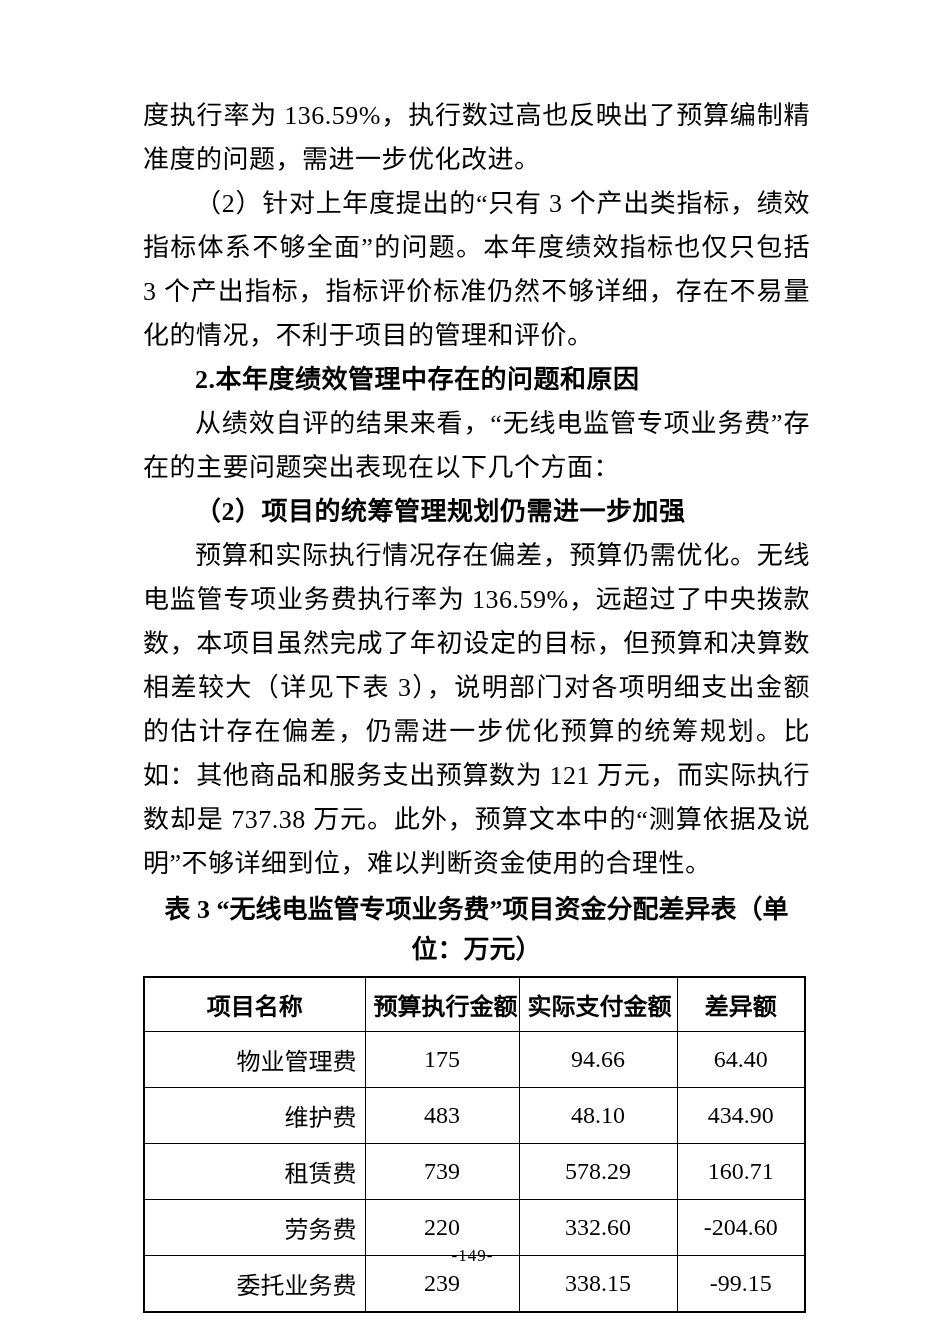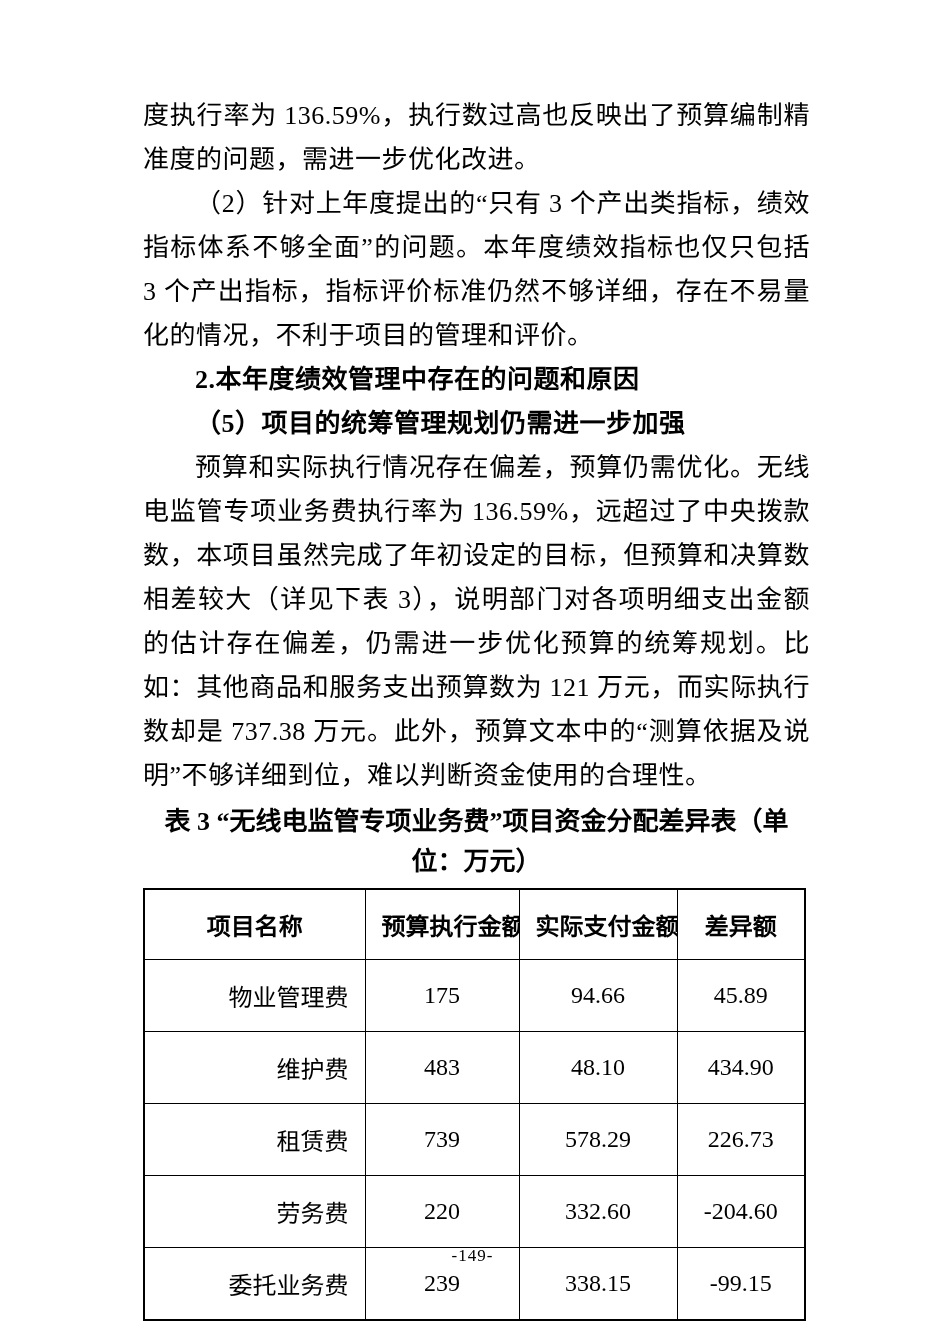--- a/index.html
+++ b/index.html
@@ -47,21 +47,21 @@
     width: 663px;
     margin-top: 6px;
     table-layout: fixed;
     border: 2px solid #000000;
   }
   table.variance th,
   table.variance td {
     border: 1px solid #000000;
     font-size: 24px;
     text-align: center;
-    padding: 16px;
+    padding: 8px;
     overflow: hidden;
     white-space: nowrap;
   }
   table.variance th {
     height: 37px;
     font-weight: bold;
   }
   table.variance td {
     height: 39px;
     font-weight: normal;
@@ -82,21 +82,22 @@
 </style>
 </head>
 <body>
 
 <div class="page">
   <div class="content">
 
     <p class="body-text">度执行率为 136.59%，执行数过高也反映出了预算编制精准度的问题，需进一步优化改进。</p>
     <p class="body-text indent">（2）针对上年度提出的“只有 3 个产出类指标，绩效指标体系不够全面”的问题。本年度绩效指标也仅只包括 3 个产出指标，指标评价标准仍然不够详细，存在不易量化的情况，不利于项目的管理和评价。</p>
     <p class="body-text indent heading">2.本年度绩效管理中存在的问题和原因</p>
-    <p class="body-text indent heading">（5）项目的统筹管理规划仍需进一步加强</p>
+    <p class="body-text indent">从绩效自评的结果来看，“无线电监管专项业务费”存在的主要问题突出表现在以下几个方面：</p>
+    <p class="body-text indent heading">（2）项目的统筹管理规划仍需进一步加强</p>
     <p class="body-text indent">预算和实际执行情况存在偏差，预算仍需优化。无线电监管专项业务费执行率为 136.59%，远超过了中央拨款数，本项目虽然完成了年初设定的目标，但预算和决算数相差较大（详见下表 3），说明部门对各项明细支出金额的估计存在偏差，仍需进一步优化预算的统筹规划。比如：其他商品和服务支出预算数为 121 万元，而实际执行数却是 737.38 万元。此外，预算文本中的“测算依据及说明”不够详细到位，难以判断资金使用的合理性。</p>
 
     <div class="table-caption">
       <div>表 3 “无线电监管专项业务费”项目资金分配差异表（单</div>
       <div>位：万元）</div>
     </div>
 
     <table class="variance">
       <colgroup>
         <col style="width:221px">
@@ -110,33 +111,33 @@
           <th>预算执行金额</th>
           <th>实际支付金额</th>
           <th>差异额</th>
         </tr>
       </thead>
       <tbody>
         <tr>
           <td class="cell-name">物业管理费</td>
           <td>175</td>
           <td>94.66</td>
-          <td>45.89</td>
+          <td>64.40</td>
         </tr>
         <tr>
           <td class="cell-name">维护费</td>
           <td>483</td>
           <td>48.10</td>
           <td>434.90</td>
         </tr>
         <tr>
           <td class="cell-name">租赁费</td>
           <td>739</td>
           <td>578.29</td>
-          <td>226.73</td>
+          <td>160.71</td>
         </tr>
         <tr>
           <td class="cell-name">劳务费</td>
           <td>220</td>
           <td>332.60</td>
           <td>-204.60</td>
         </tr>
         <tr>
           <td class="cell-name">委托业务费</td>
           <td>239</td>

